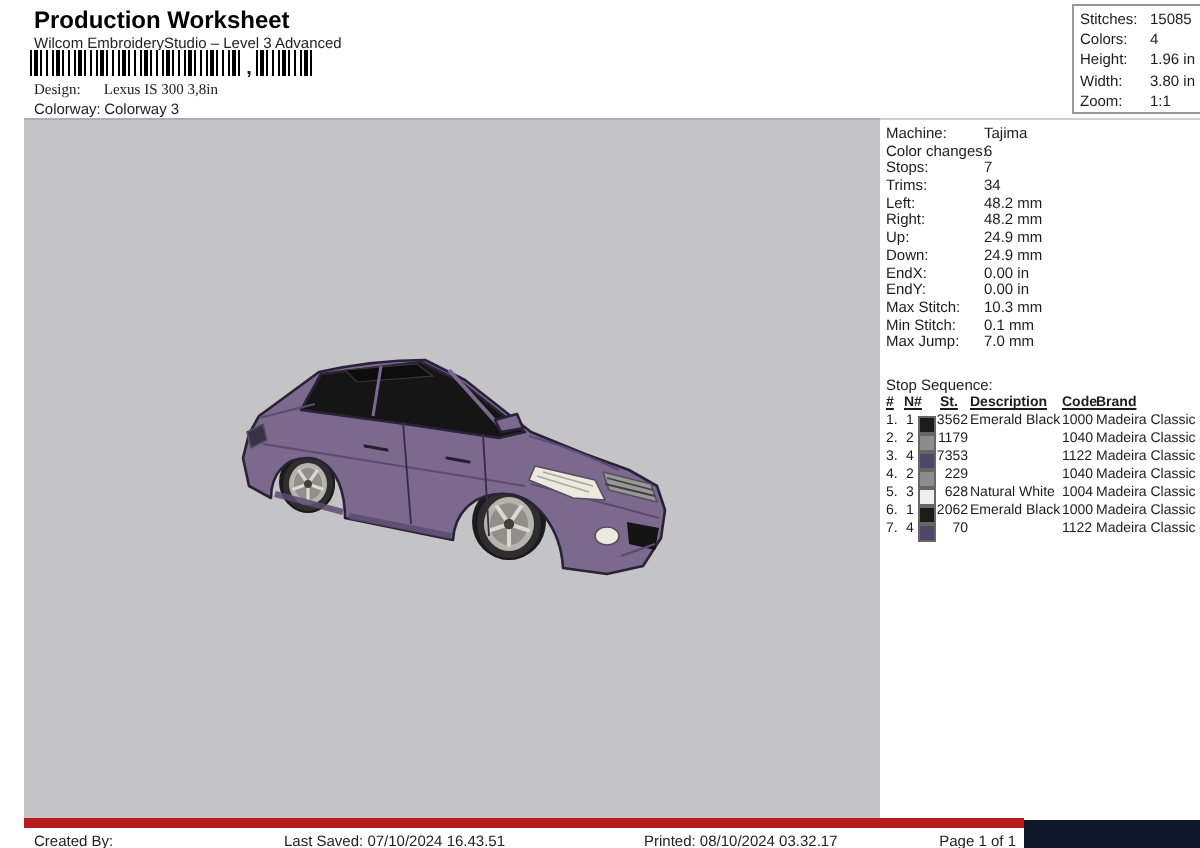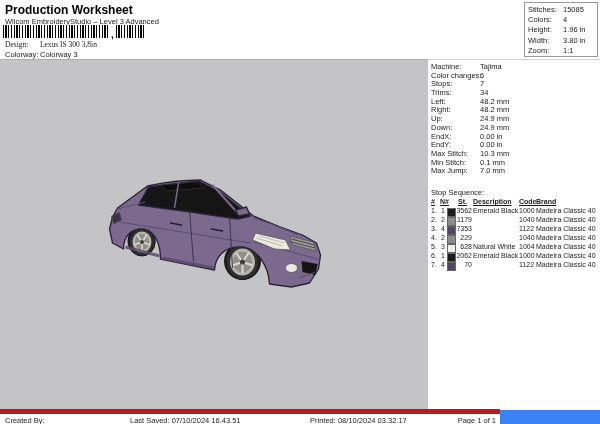--- a/index.html
+++ b/index.html
@@ -1,21 +1,21 @@
 <!DOCTYPE html>
 <html style="--canvas: #c4c4c6; --body: #7b6a8e; --shade: #5a4c6e; --outline: #2a2238; --glass: #151515; --sunroof: #0d0d0d; --rim: #b7b4ae; --rim-inner: #928f8a; --spoke: #dcd9d2; --tire: #2e2e2e; --well: #1c1c1c; --white: #ece9df; --grille: #989898; --lamp: #39304a;"><head>
 <meta charset="utf-8">
 <style>
   html,body{margin:0;padding:0;}
   body{
     width:600px;height:424px;background:#ffffff;
     font-family:"Liberation Sans", sans-serif;color:#1c1c1c;
     position:relative;overflow:hidden;
   }
-  .page{position:absolute;inset:0;background:#3b82f6;}
+  .page{position:absolute;inset:0;background:#0f172a;margin-left:12px;}
 
   
   .header{position:absolute;left:0;top:0;width:600px;height:59px;background:#fff;}
   .hdr-title{position:absolute;left:5px;top:3px;font-size:12px;font-weight:bold;color:#000;}
   .hdr-sub{position:absolute;left:5px;top:17px;font-size:7.5px;color:#222;}
   .barcode{position:absolute;left:3px;top:25px;height:13px;display:flex;align-items:stretch;}
   .bar-seg{display:inline-block;height:13px;
     background:repeating-linear-gradient(90deg,
       #000 0px,#000 1px,#fff 1px,#fff 2px,
       #000 2px,#000 4px,#fff 4px,#fff 5px,

